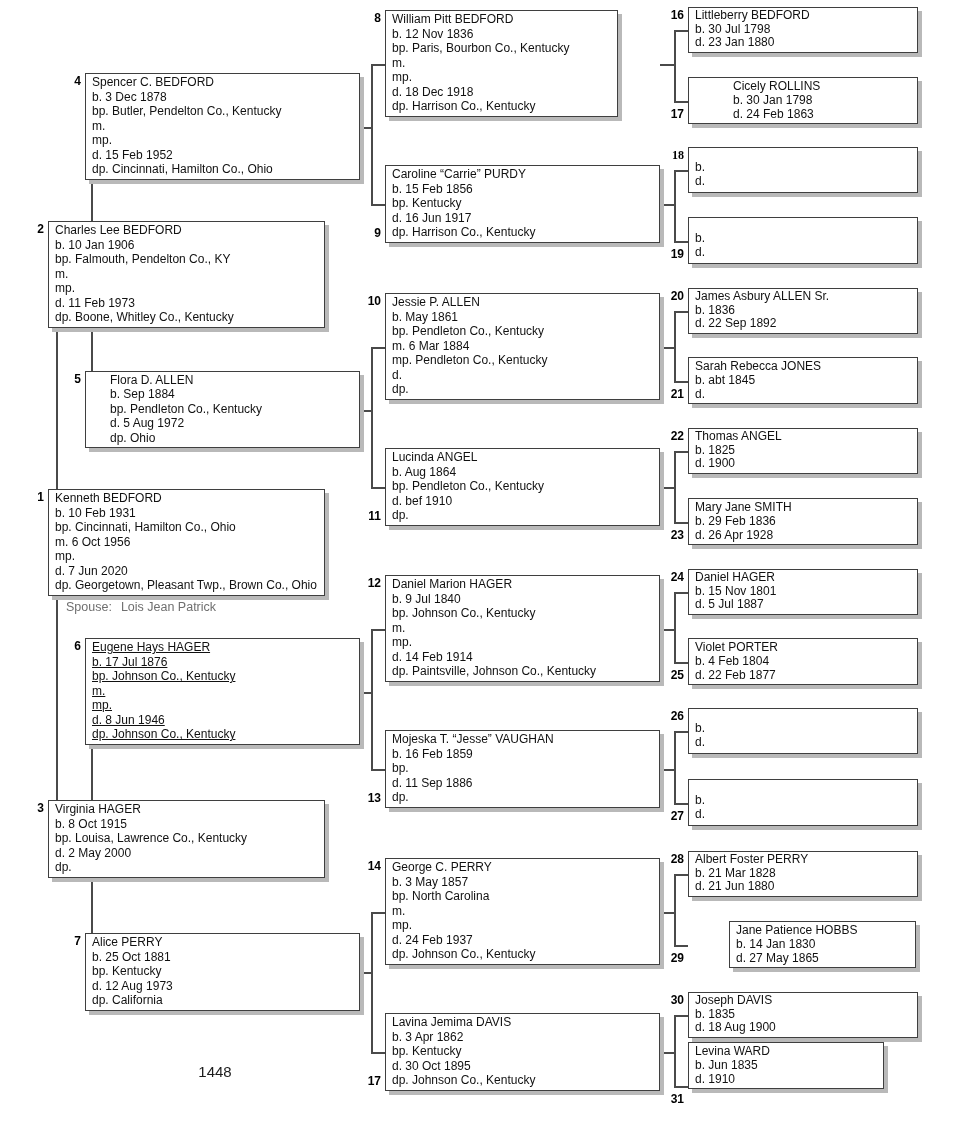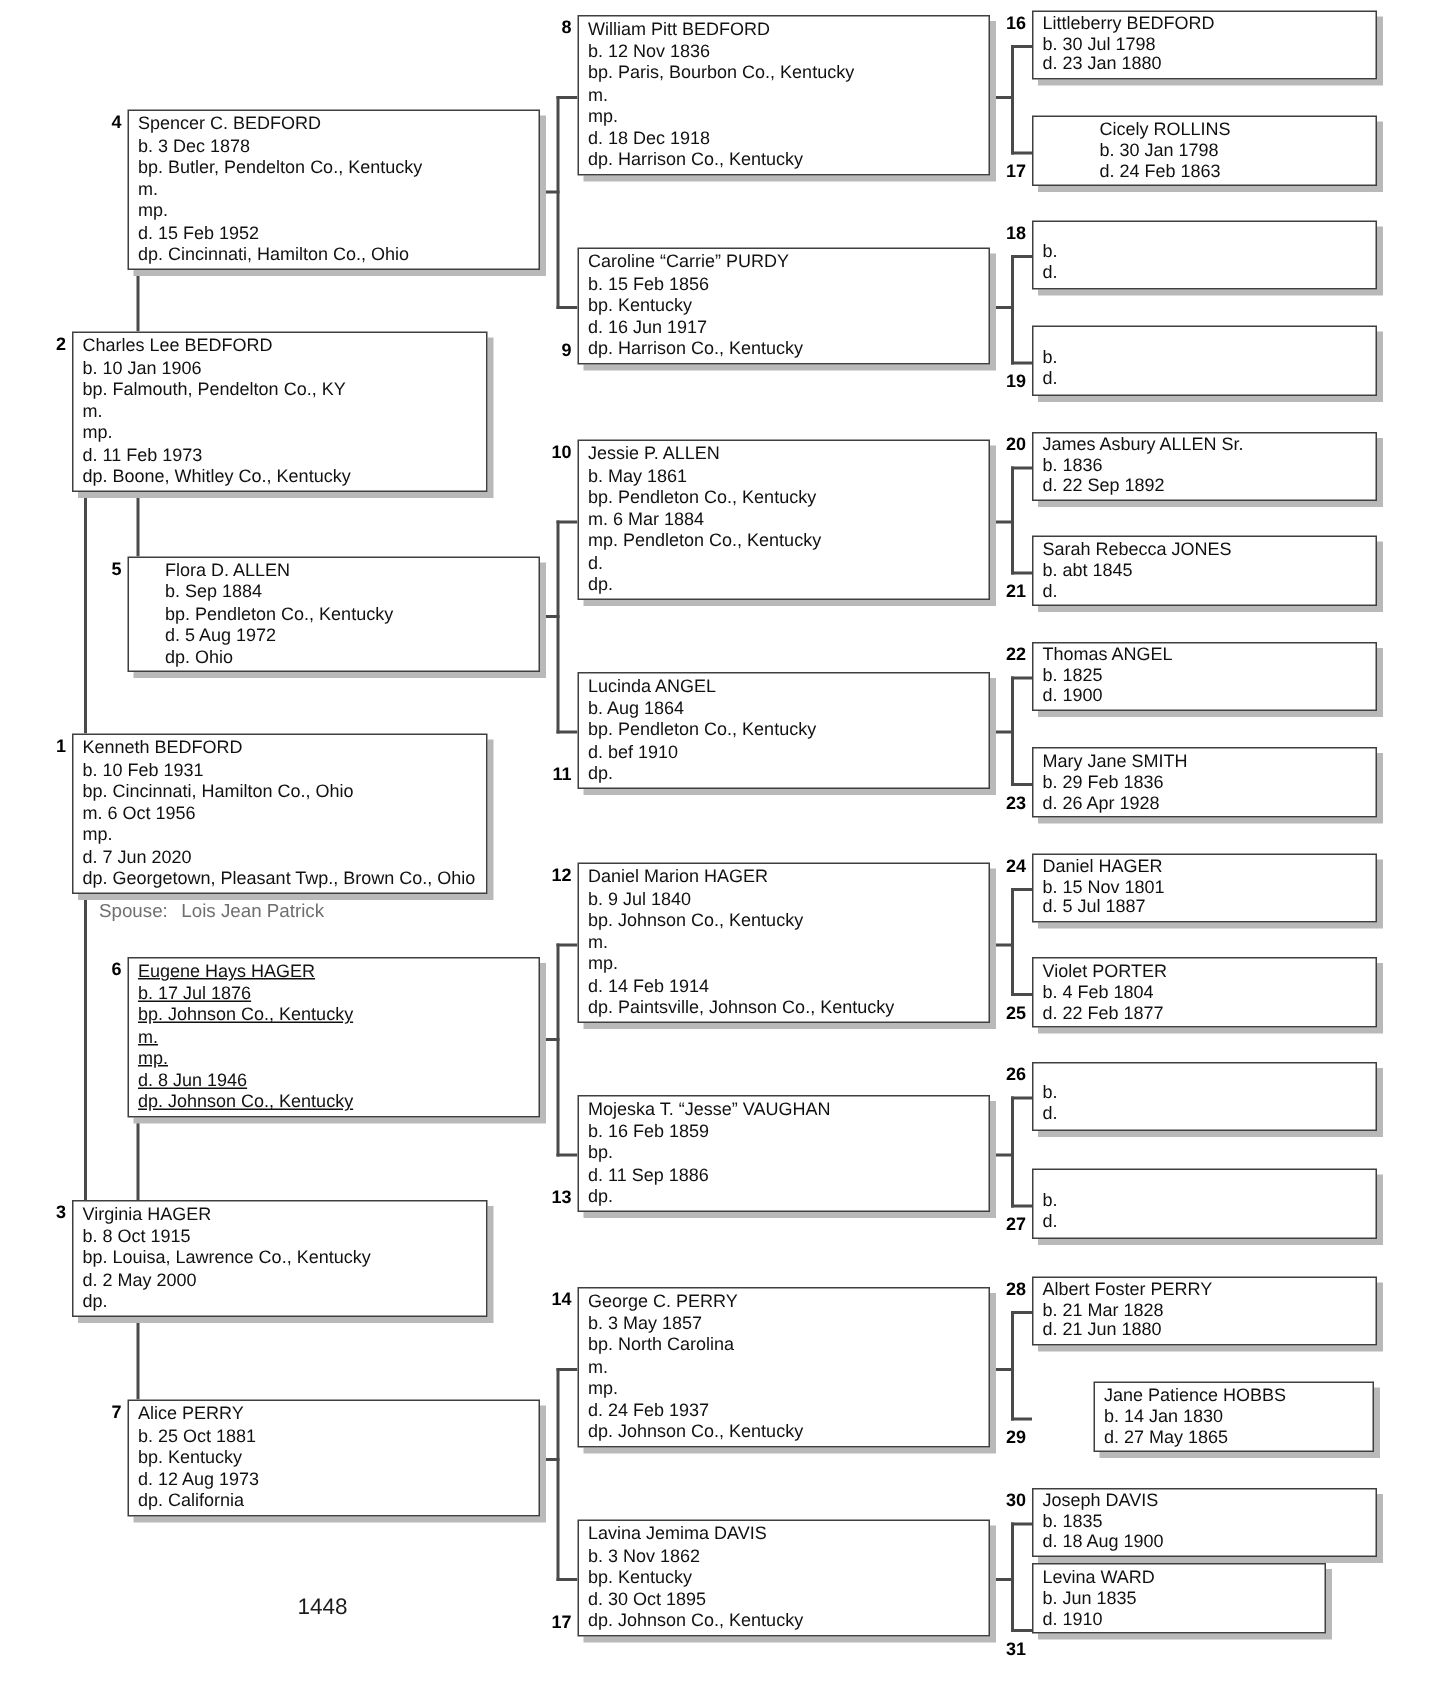--- a/index.html
+++ b/index.html
@@ -136,21 +136,21 @@
       </div>
       <div class="pnum" style="left: 57px; top: 639px;">6</div>
       <div class="pbox" style="left: 85px; top: 933px; width: 275px; height: 78px; line-height: 14.6px;">
         <div class="pline pname">Alice PERRY</div>
         <div class="pline">b. 25 Oct 1881</div>
         <div class="pline">bp. Kentucky</div>
         <div class="pline">d. 12 Aug 1973</div>
         <div class="pline">dp. California</div>
       </div>
       <div class="pnum" style="left: 57px; top: 934px;">7</div>
-      <div class="pbox" style="left: 385px; top: 10px; width: 275px; height: 107px; line-height: 14.5714px;">
+      <div class="pbox" style="left: 385px; top: 10px; width: 233px; height: 107px; line-height: 14.5714px;">
         <div class="pline pname">William Pitt BEDFORD</div>
         <div class="pline">b. 12 Nov 1836</div>
         <div class="pline">bp. Paris, Bourbon Co., Kentucky</div>
         <div class="pline">m.</div>
         <div class="pline">mp.</div>
         <div class="pline">d. 18 Dec 1918</div>
         <div class="pline">dp. Harrison Co., Kentucky</div>
       </div>
       <div class="pnum" style="left: 357px; top: 11px;">8</div>
       <div class="pbox" style="left: 385px; top: 165px; width: 275px; height: 78px; line-height: 14.6px;">
@@ -202,21 +202,21 @@
         <div class="pline">b. 3 May 1857</div>
         <div class="pline">bp. North Carolina</div>
         <div class="pline">m.</div>
         <div class="pline">mp.</div>
         <div class="pline">d. 24 Feb 1937</div>
         <div class="pline">dp. Johnson Co., Kentucky</div>
       </div>
       <div class="pnum" style="left: 357px; top: 859px;">14</div>
       <div class="pbox" style="left: 385px; top: 1013px; width: 275px; height: 78px; line-height: 14.6px;">
         <div class="pline pname">Lavina Jemima DAVIS</div>
-        <div class="pline">b. 3 Nov 1862</div>
+        <div class="pline">b. 3 Apr 1862</div>
         <div class="pline">bp. Kentucky</div>
         <div class="pline">d. 30 Oct 1895</div>
         <div class="pline">dp. Johnson Co., Kentucky</div>
       </div>
       <div class="pnum" style="left: 357px; top: 1074px;">17</div>
       <div class="pbox" style="left: 688px; top: 7px; width: 230px; height: 46px; line-height: 13.6667px;">
         <div class="pline pname">Littleberry BEDFORD</div>
         <div class="pline">b. 30 Jul 1798</div>
         <div class="pline">d. 23 Jan 1880</div>
       </div>
@@ -225,21 +225,21 @@
         <div class="pline pname">Cicely ROLLINS</div>
         <div class="pline">b. 30 Jan 1798</div>
         <div class="pline">d. 24 Feb 1863</div>
       </div>
       <div class="pnum" style="left: 660px; top: 107px;">17</div>
       <div class="pbox" style="left: 688px; top: 147px; width: 230px; height: 46px; line-height: 13.6667px;">
         <div class="pline pname"></div>
         <div class="pline">b.</div>
         <div class="pline">d.</div>
       </div>
-      <div class="pnum" style="left: 660px; top: 148px;">18</div>
+      <div class="pnum" style="left: 660px; top: 148px; font-family: Liberation Serif, serif;">18</div>
       <div class="pbox" style="left: 688px; top: 217px; width: 230px; height: 47px; line-height: 14px;">
         <div class="pline pname"></div>
         <div class="pline">b.</div>
         <div class="pline">d.</div>
       </div>
       <div class="pnum" style="left: 660px; top: 247px;">19</div>
       <div class="pbox" style="left: 688px; top: 288px; width: 230px; height: 46px; line-height: 13.6667px;">
         <div class="pline pname">James Asbury ALLEN Sr.</div>
         <div class="pline">b. 1836</div>
         <div class="pline">d. 22 Sep 1892</div>

